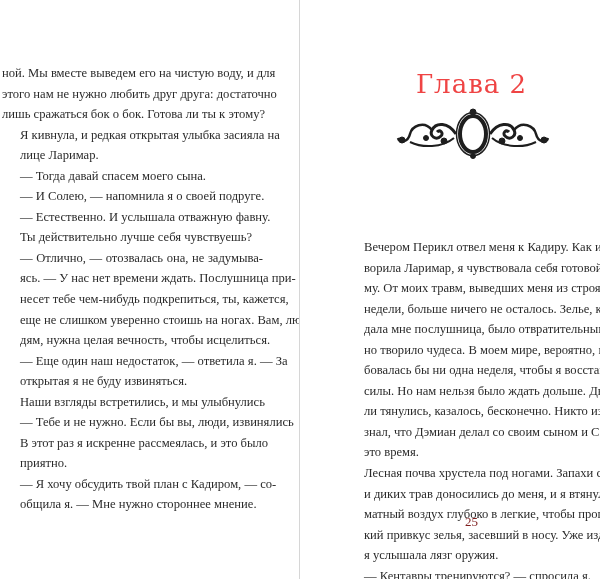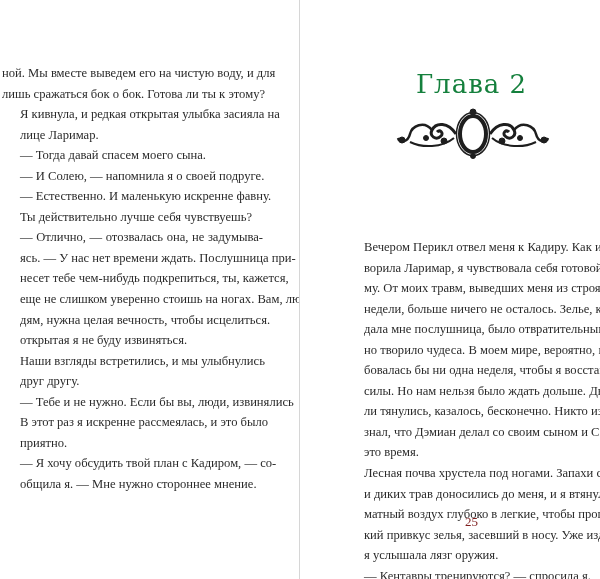--- a/index.html
+++ b/index.html
@@ -19,65 +19,66 @@
     hyphens: none;
   }
   .left-text { left: 2px; top: 63px; width: 261px; }
   .right-text { left: 346px; top: 237px; width: 251px; }
   .p { margin: 0; }
   .p.indent { text-indent: 18px; }
   .p .ln { display: block; white-space: nowrap; text-align-last: justify; text-align: justify; }
   .p .ln.last { text-align-last: left; }
   .chapter-title {
     position: absolute; left: 346px; width: 251px; top: 52px; text-align: center;
-    font-size: 26px; letter-spacing: 1px; color: #15803d; font-family: "DejaVu Serif", serif;
+    font-size: 26px; letter-spacing: 1px; color: #ef4444; font-family: "DejaVu Serif", serif;
     font-weight: normal;
   }
   .ornament { position: absolute; left: 396px; top: 108px; width: 154px; height: 52px; }
   .page-number {
     position: absolute; left: 346px; width: 251px; top: 514px; text-align: center;
     font-size: 13px; color: #7f1d1d;
   }
 </style>
 </head>
 <body>
 
 <div class="page page-left">
   <div class="text left-text" id="left-body">
       <div class="p">
         <span class="ln">ной. Мы вместе выведем его на чистую воду, и для</span>
+        <span class="ln">этого нам не нужно любить друг друга: достаточно</span>
         <span class="ln last">лишь сражаться бок о бок. Готова ли ты к этому?</span>
       </div>
       <div class="p indent">
         <span class="ln">Я кивнула, и редкая открытая улыбка засияла на</span>
         <span class="ln last">лице Ларимар.</span>
       </div>
       <div class="p indent">
         <span class="ln last">— Тогда давай спасем моего сына.</span>
       </div>
       <div class="p indent">
         <span class="ln last">— И Солею, — напомнила я о своей подруге.</span>
       </div>
       <div class="p indent">
-        <span class="ln">— Естественно. И маленькую искренне фавну.</span>
+        <span class="ln">— Естественно. И услышала отважную фавну.</span>
         <span class="ln last">Ты действительно лучше себя чувствуешь?</span>
       </div>
       <div class="p indent">
         <span class="ln">— Отлично, — отозвалась она, не задумыва-</span>
         <span class="ln">ясь. — У нас нет времени ждать. Послушница при-</span>
         <span class="ln">несет тебе чем-нибудь подкрепиться, ты, кажется,</span>
         <span class="ln">еще не слишком уверенно стоишь на ногах. Вам, лю-</span>
         <span class="ln last">дям, нужна целая вечность, чтобы исцелиться.</span>
       </div>
       <div class="p indent">
+        <span class="ln">— Еще один наш недостаток, — ответила я. — За</span>
         <span class="ln last">открытая я не буду извиняться.</span>
       </div>
       <div class="p indent">
         <span class="ln">Наши взгляды встретились, и мы улыбнулись</span>
-        <span class="ln last">друг другу.</span>
       </div>
       <div class="p indent">
         <span class="ln">— Тебе и не нужно. Если бы вы, люди, извинялись</span>
       </div>
       <div class="p indent">
         <span class="ln">В этот раз я искренне рассмеялась, и это было</span>
         <span class="ln last">приятно.</span>
       </div>
       <div class="p indent">
         <span class="ln">— Я хочу обсудить твой план с Кадиром, — со-</span>

